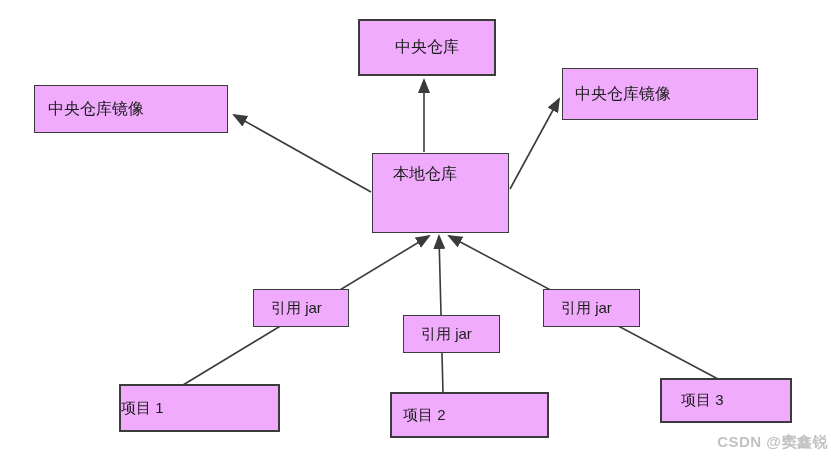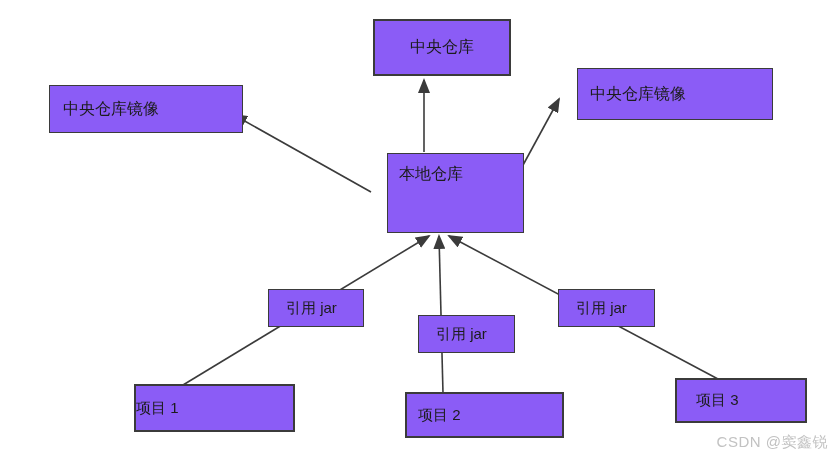--- a/index.html
+++ b/index.html
@@ -19,52 +19,52 @@
     position: absolute;
     left: 0;
     top: 0;
     width: 831px;
     height: 460px;
     z-index: 1;
   }
   .node {
     position: absolute;
     box-sizing: border-box;
-    background: #8b5cf6;
+    background: #f0abfc;
     border: 1.4px solid #3b3b3b;
     color: #1c1c1c;
     display: flex;
     align-items: center;
     z-index: 2;
     font-size: 16px;
     white-space: nowrap;
-    margin-left: 15px;
   }
   .node.thick { border-width: 2px; }
 
   .n-central   { left: 358px; top: 19px;  width: 138px; height: 57px; justify-content: center; }
   .n-mirror-l  { left: 34px;  top: 85px;  width: 194px; height: 48px; padding-left: 13px; }
   .n-mirror-r  { left: 562px; top: 68px;  width: 196px; height: 52px; padding-left: 12px; }
   .n-local     { left: 372px; top: 153px; width: 137px; height: 80px;
-                 align-items: flex-start; padding: 10px 0 0 11px; }
+                 align-items: flex-start; padding: 10px 0 0 20px; }
   .n-jar-l     { left: 253px; top: 289px; width: 96px;  height: 38px; padding-left: 17px; font-size: 15px; }
   .n-jar-m     { left: 403px; top: 315px; width: 97px;  height: 38px; padding-left: 17px; font-size: 15px; }
   .n-jar-r     { left: 543px; top: 289px; width: 97px;  height: 38px; padding-left: 17px; font-size: 15px; }
   .n-proj-1    { left: 119px; top: 384px; width: 161px; height: 48px; font-size: 15px; }
   .n-proj-2    { left: 390px; top: 392px; width: 159px; height: 46px; padding-left: 11px; font-size: 15px; }
   .n-proj-3    { left: 660px; top: 378px; width: 132px; height: 45px; padding-left: 19px; font-size: 15px; }
 
   .watermark {
     position: absolute;
     right: 3px;
     top: 433px;
     z-index: 3;
     font-size: 15px;
     color: #c2c2c2;
     letter-spacing: 0.5px;
+    font-weight: bold;
   }
 </style>
 </head>
 <body>
 
 <div class="canvas">
 
   <svg class="edges" viewBox="0 0 831 460" xmlns="http://www.w3.org/2000/svg">
     <defs>
       <marker id="arrow" markerUnits="userSpaceOnUse" markerWidth="15" markerHeight="12" refX="13" refY="6" orient="auto">

